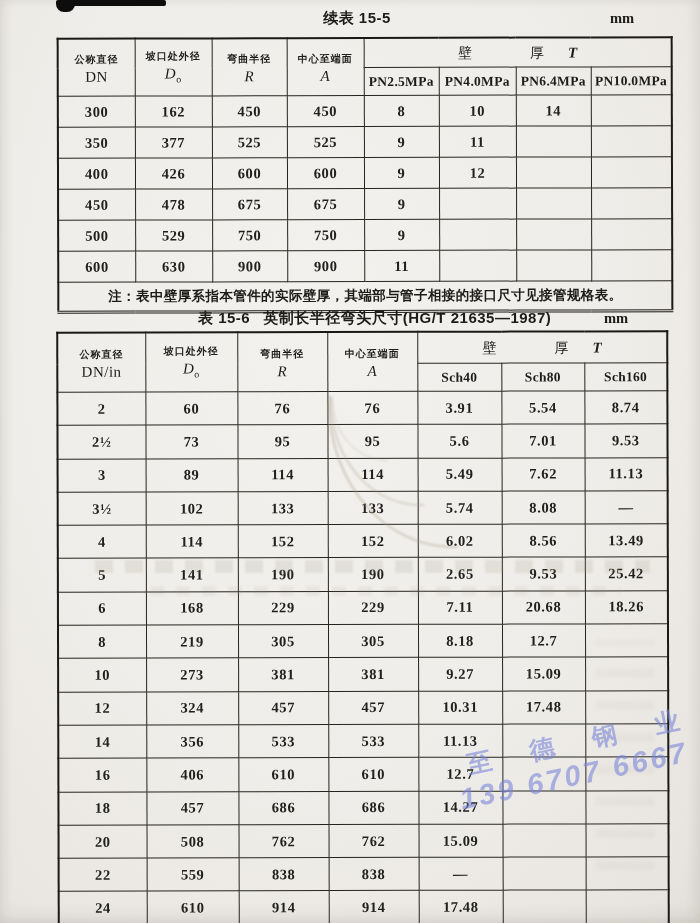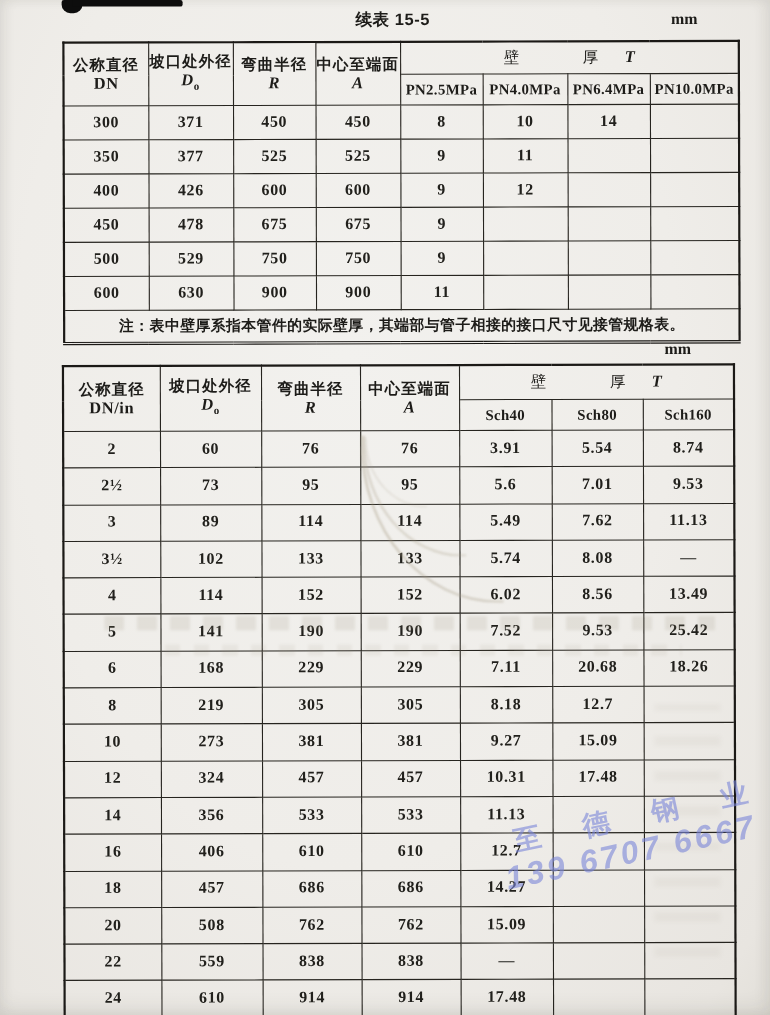--- a/index.html
+++ b/index.html
@@ -26,22 +26,22 @@
   table.sheet td{border:1.5px solid #26241f;text-align:center;vertical-align:middle;padding:0;overflow:hidden;}
   table.sheet{border:2.5px solid #1b1916;}
   .t1{top:37px;left:57px;width:616px;}
   .t2{top:331px;left:57px;width:611px;}
   tr.hr1 td{height:28px;}
   tr.hr2 td{height:27px;text-align:center;}
   .t1 tr.dr td{height:30px;}
   .t2 tr.hr1 td{height:30px;}
   .t2 tr.dr td{height:32.3px;}
   tr.notr td{height:28px;border-bottom:3px double #1b1916;}
-  .hcn{font-size:14px;font-weight:700;letter-spacing:1px;line-height:17px;}
-  .hlat{font-family:"Liberation Serif","DejaVu Serif",serif;font-size:15px;font-weight:700;line-height:18px;letter-spacing:.5px;}
+  .hcn{font-size:10px;font-weight:700;letter-spacing:1px;line-height:17px;}
+  .hlat{font-family:"Liberation Serif","DejaVu Serif",serif;font-size:15px;font-weight:400;line-height:18px;letter-spacing:.5px;}
   .hlat i{font-family:"Liberation Serif","DejaVu Serif",serif;}
   .hlat sub{font-size:10px;}
   .wt-label{font-size:14px;font-weight:400;letter-spacing:22px;}
   .wt-var{font-family:"Liberation Serif","DejaVu Serif",serif;font-size:15px;font-weight:600;margin-left:2px;}
   td.sub{font-family:"Liberation Serif","DejaVu Serif",serif;font-size:13.5px;font-weight:600;letter-spacing:.3px;}
   td.num{font-family:"Liberation Serif","DejaVu Serif",serif;font-size:14.5px;font-weight:600;color:#21201c;letter-spacing:.6px;}
   td.note{text-align:left;padding-left:30px;font-size:13.5px;font-weight:700;letter-spacing:.4px;}
   
   .wm{position:absolute;left:468px;top:724px;transform:rotate(-12deg);color:rgba(122,133,216,.60);pointer-events:none;}
   .wm1{font-size:25px;font-weight:700;letter-spacing:16px;white-space:nowrap;}
@@ -103,21 +103,21 @@
         <td colspan="4"><span class="wt-label">壁　厚</span><i class="wt-var">T</i></td>
       </tr>
       <tr class="hr2">
         <td class="sub">PN2.5MPa</td>
         <td class="sub">PN4.0MPa</td>
         <td class="sub">PN6.4MPa</td>
         <td class="sub">PN10.0MPa</td>
       </tr>
       <tr class="dr">
           <td class="num">300</td>
-          <td class="num">371</td>
+          <td class="num">162</td>
           <td class="num">450</td>
           <td class="num">450</td>
           <td class="num">8</td>
           <td class="num">10</td>
           <td class="num">14</td>
           <td class="num"></td>
         </tr>
       <tr class="dr">
           <td class="num">350</td>
           <td class="num">377</td>
@@ -167,20 +167,21 @@
           <td class="num"></td>
           <td class="num"></td>
           <td class="num"></td>
         </tr>
       <tr class="notr">
           <td colspan="8" class="note">注：表中壁厚系指本管件的实际壁厚，其端部与管子相接的接口尺寸见接管规格表。</td>
         </tr>
     </tbody>
   </table>
 
+  <div class="cap t2-caption"><span>表 15-6</span><span class="ttext">英制长半径弯头尺寸(HG/T 21635—1987)</span></div>
   <div class="unit t2-unit">mm</div>
 
   <table class="sheet t2">
     <colgroup>
         <col style="width:88px">
         <col style="width:92px">
         <col style="width:90px">
         <col style="width:90px">
         <col style="width:84px">
         <col style="width:83px">
@@ -254,21 +255,21 @@
           <td class="num">152</td>
           <td class="num">6.02</td>
           <td class="num">8.56</td>
           <td class="num">13.49</td>
         </tr>
       <tr class="dr">
           <td class="num">5</td>
           <td class="num">141</td>
           <td class="num">190</td>
           <td class="num">190</td>
-          <td class="num">7.52</td>
+          <td class="num">2.65</td>
           <td class="num">9.53</td>
           <td class="num">25.42</td>
         </tr>
       <tr class="dr">
           <td class="num">6</td>
           <td class="num">168</td>
           <td class="num">229</td>
           <td class="num">229</td>
           <td class="num">7.11</td>
           <td class="num">20.68</td>

